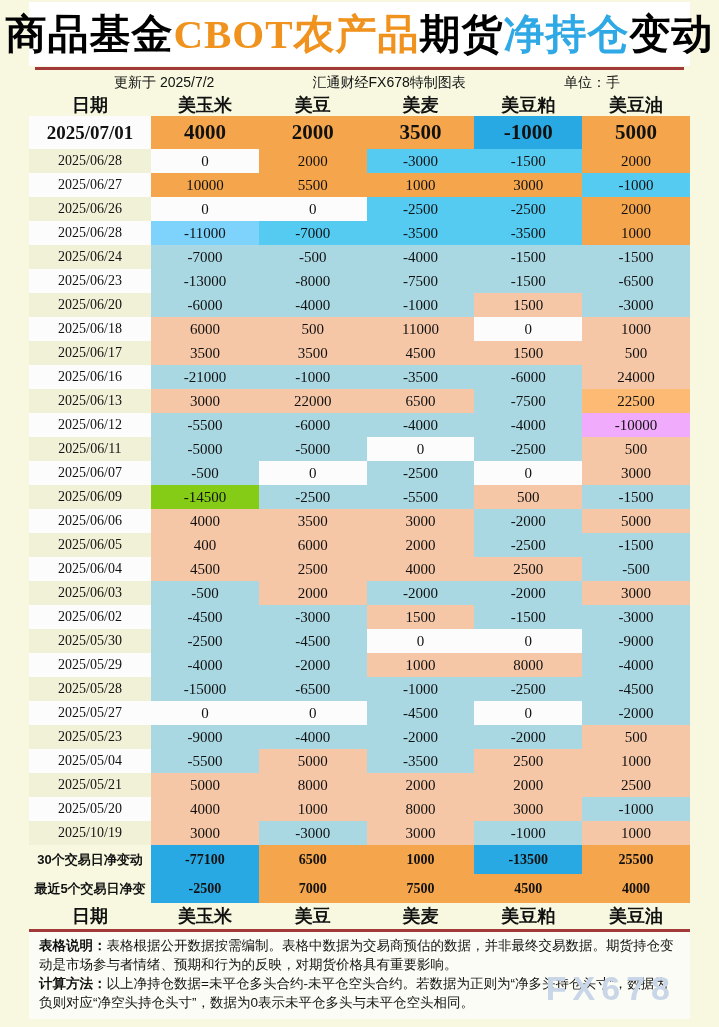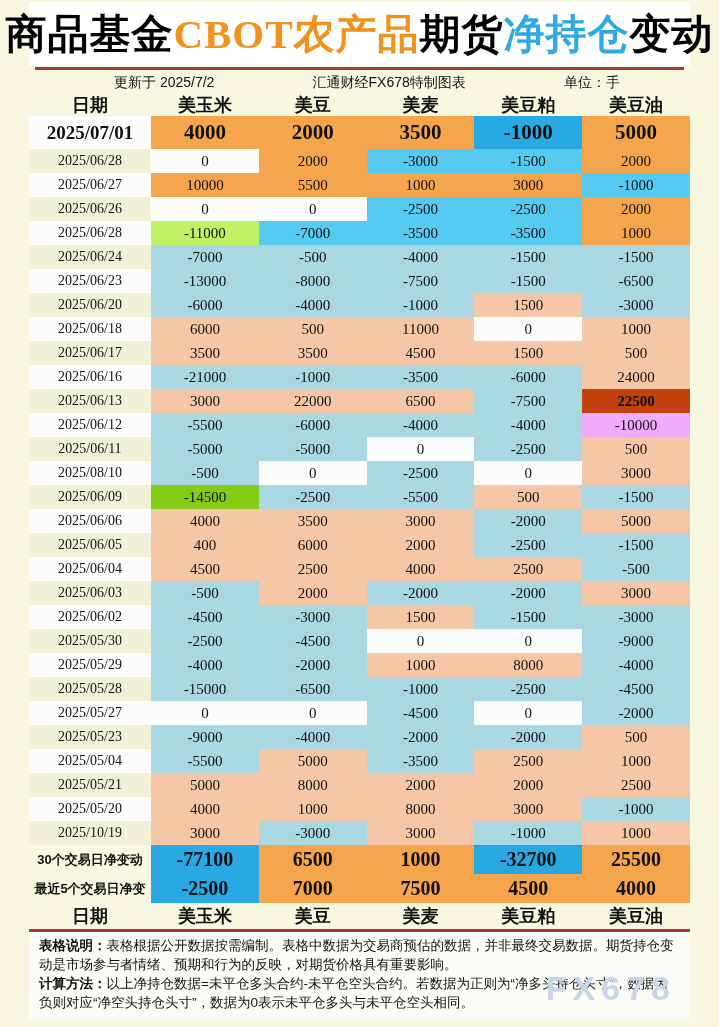--- a/index.html
+++ b/index.html
@@ -47,21 +47,21 @@
     overflow: hidden;
   }
   .row .date-cell { background: #FCFCFC; font-size: 14px; }
   .row .date-cell.cream { background: #F1F1D8; }
 
   .row.row-hero { height: 33px; }
   .row.row-hero .cell { line-height: 33px; font-weight: bold; font-size: 21px; }
   .row.row-hero .date-cell { font-size: 19px; }
 
   .row.row-summary { height: 29px; }
-  .row.row-summary .cell { line-height: 29px; font-weight: bold; font-size: 20px; }
+  .row.row-summary .cell { line-height: 29px; font-weight: bold; font-size: 14px; }
   .row.row-summary .sum-label {
     font-family: "Liberation Sans", sans-serif;
     font-size: 13px; font-weight: bold; background: transparent;
   }
 
   .footer-box {
     background: #FCFCF6;
     border-top: 3px solid #A33A3A;
     margin-top: 0;
     padding: 5px 10px 6px;
@@ -134,21 +134,21 @@
       <div class="grid-row row">
         <div class="cell date-cell cream">2025/06/26</div>
         <div class="cell" style="background: rgb(252, 252, 252);">0</div>
         <div class="cell" style="background: rgb(252, 252, 252);">0</div>
         <div class="cell" style="background: rgb(85, 203, 242);">-2500</div>
         <div class="cell" style="background: rgb(85, 203, 242);">-2500</div>
         <div class="cell" style="background: rgb(245, 165, 75);">2000</div>
       </div>
       <div class="grid-row row">
         <div class="cell date-cell">2025/06/28</div>
-        <div class="cell" style="background: #bef264;">-11000</div>
+        <div class="cell" style="background: #7dd3fc;">-11000</div>
         <div class="cell" style="background: rgb(85, 203, 242);">-7000</div>
         <div class="cell" style="background: rgb(85, 203, 242);">-3500</div>
         <div class="cell" style="background: rgb(85, 203, 242);">-3500</div>
         <div class="cell" style="background: rgb(245, 165, 75);">1000</div>
       </div>
       <div class="grid-row row">
         <div class="cell date-cell cream">2025/06/24</div>
         <div class="cell" style="background: rgb(169, 216, 227);">-7000</div>
         <div class="cell" style="background: rgb(169, 216, 227);">-500</div>
         <div class="cell" style="background: rgb(169, 216, 227);">-4000</div>
@@ -194,40 +194,40 @@
         <div class="cell" style="background: rgb(169, 216, 227);">-3500</div>
         <div class="cell" style="background: rgb(169, 216, 227);">-6000</div>
         <div class="cell" style="background: rgb(246, 199, 167);">24000</div>
       </div>
       <div class="grid-row row">
         <div class="cell date-cell cream">2025/06/13</div>
         <div class="cell" style="background: rgb(246, 199, 167);">3000</div>
         <div class="cell" style="background: rgb(246, 199, 167);">22000</div>
         <div class="cell" style="background: rgb(246, 199, 167);">6500</div>
         <div class="cell" style="background: rgb(169, 216, 227);">-7500</div>
-        <div class="cell" style="background: #c2410c; font-weight: bold;">22500</div>
+        <div class="cell" style="background: #fdba74;">22500</div>
       </div>
       <div class="grid-row row">
         <div class="cell date-cell">2025/06/12</div>
         <div class="cell" style="background: rgb(169, 216, 227);">-5500</div>
         <div class="cell" style="background: rgb(169, 216, 227);">-6000</div>
         <div class="cell" style="background: rgb(169, 216, 227);">-4000</div>
         <div class="cell" style="background: rgb(169, 216, 227);">-4000</div>
         <div class="cell" style="background: #f0abfc;">-10000</div>
       </div>
       <div class="grid-row row">
         <div class="cell date-cell cream">2025/06/11</div>
         <div class="cell" style="background: rgb(169, 216, 227);">-5000</div>
         <div class="cell" style="background: rgb(169, 216, 227);">-5000</div>
         <div class="cell" style="background: rgb(252, 252, 252);">0</div>
         <div class="cell" style="background: rgb(169, 216, 227);">-2500</div>
         <div class="cell" style="background: rgb(246, 199, 167);">500</div>
       </div>
       <div class="grid-row row">
-        <div class="cell date-cell">2025/08/10</div>
+        <div class="cell date-cell">2025/06/07</div>
         <div class="cell" style="background: rgb(169, 216, 227);">-500</div>
         <div class="cell" style="background: rgb(252, 252, 252);">0</div>
         <div class="cell" style="background: rgb(169, 216, 227);">-2500</div>
         <div class="cell" style="background: rgb(252, 252, 252);">0</div>
         <div class="cell" style="background: rgb(246, 199, 167);">3000</div>
       </div>
       <div class="grid-row row">
         <div class="cell date-cell cream">2025/06/09</div>
         <div class="cell" style="background: #84cc16;">-14500</div>
         <div class="cell" style="background: rgb(169, 216, 227);">-2500</div>
@@ -348,21 +348,21 @@
         <div class="cell" style="background: rgb(246, 199, 167);">1000</div>
       </div>
     </div>
 
   <div id="summary-rows">
       <div class="grid-row row row-summary">
         <div class="cell sum-label">30个交易日净变动</div>
         <div class="cell" style="background: rgb(41, 169, 227);">-77100</div>
         <div class="cell" style="background: rgb(245, 165, 75);">6500</div>
         <div class="cell" style="background: rgb(245, 165, 75);">1000</div>
-        <div class="cell" style="background: rgb(41, 169, 227);">-32700</div>
+        <div class="cell" style="background: rgb(41, 169, 227);">-13500</div>
         <div class="cell" style="background: rgb(245, 165, 75);">25500</div>
       </div>
       <div class="grid-row row row-summary">
         <div class="cell sum-label">最近5个交易日净变动</div>
         <div class="cell" style="background: rgb(41, 169, 227);">-2500</div>
         <div class="cell" style="background: rgb(245, 165, 75);">7000</div>
         <div class="cell" style="background: rgb(245, 165, 75);">7500</div>
         <div class="cell" style="background: rgb(245, 165, 75);">4500</div>
         <div class="cell" style="background: rgb(245, 165, 75);">4000</div>
       </div>

